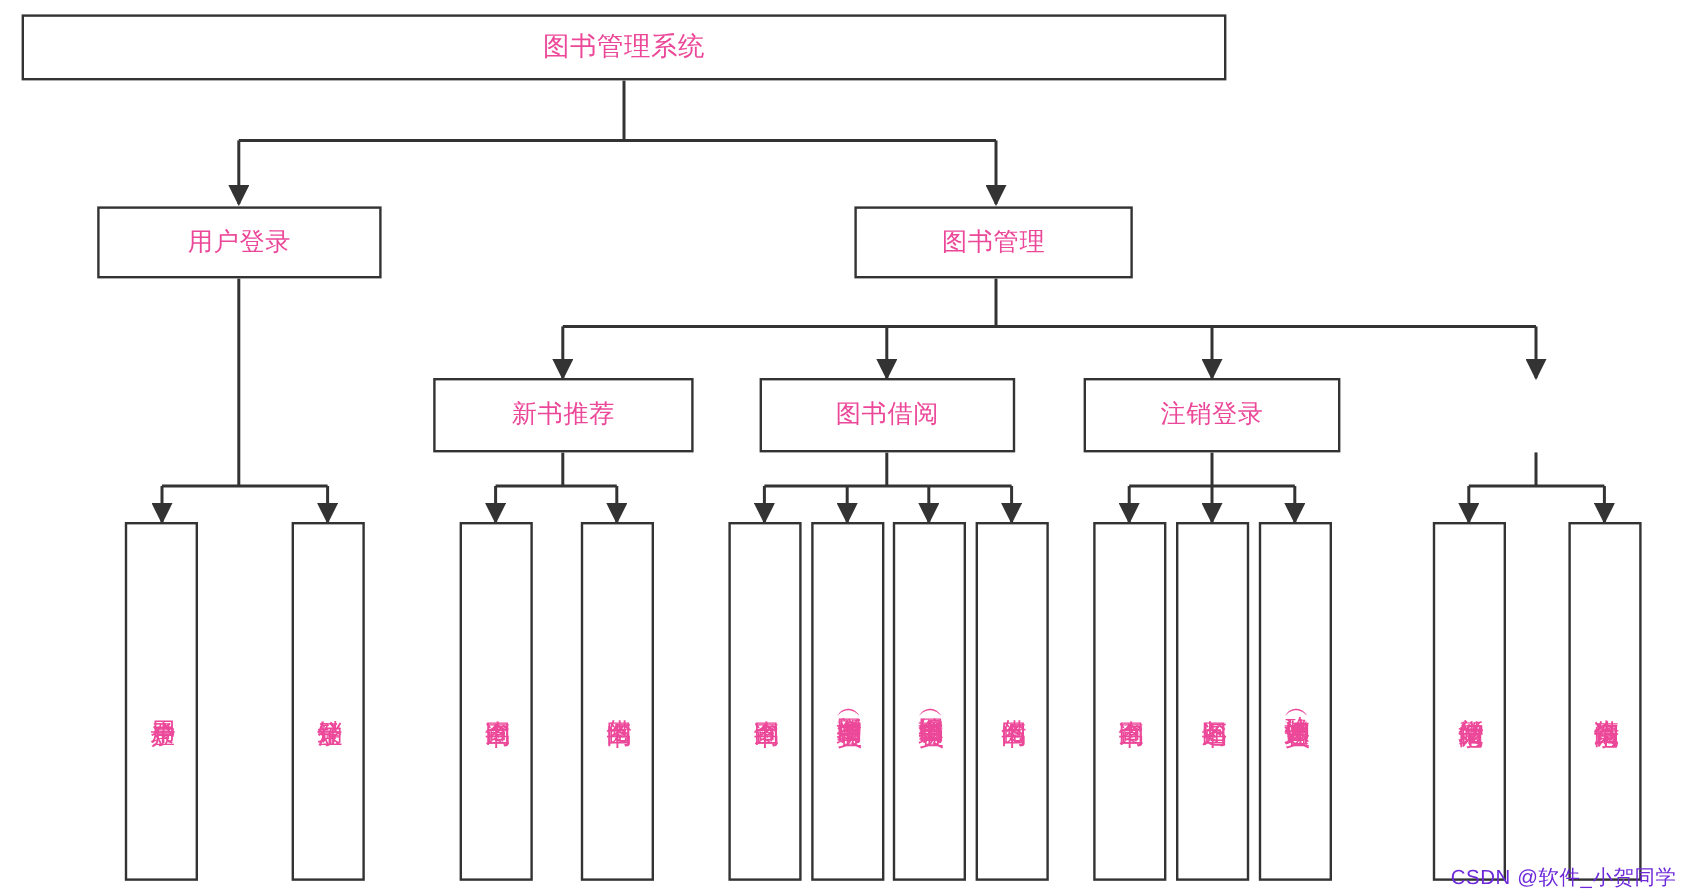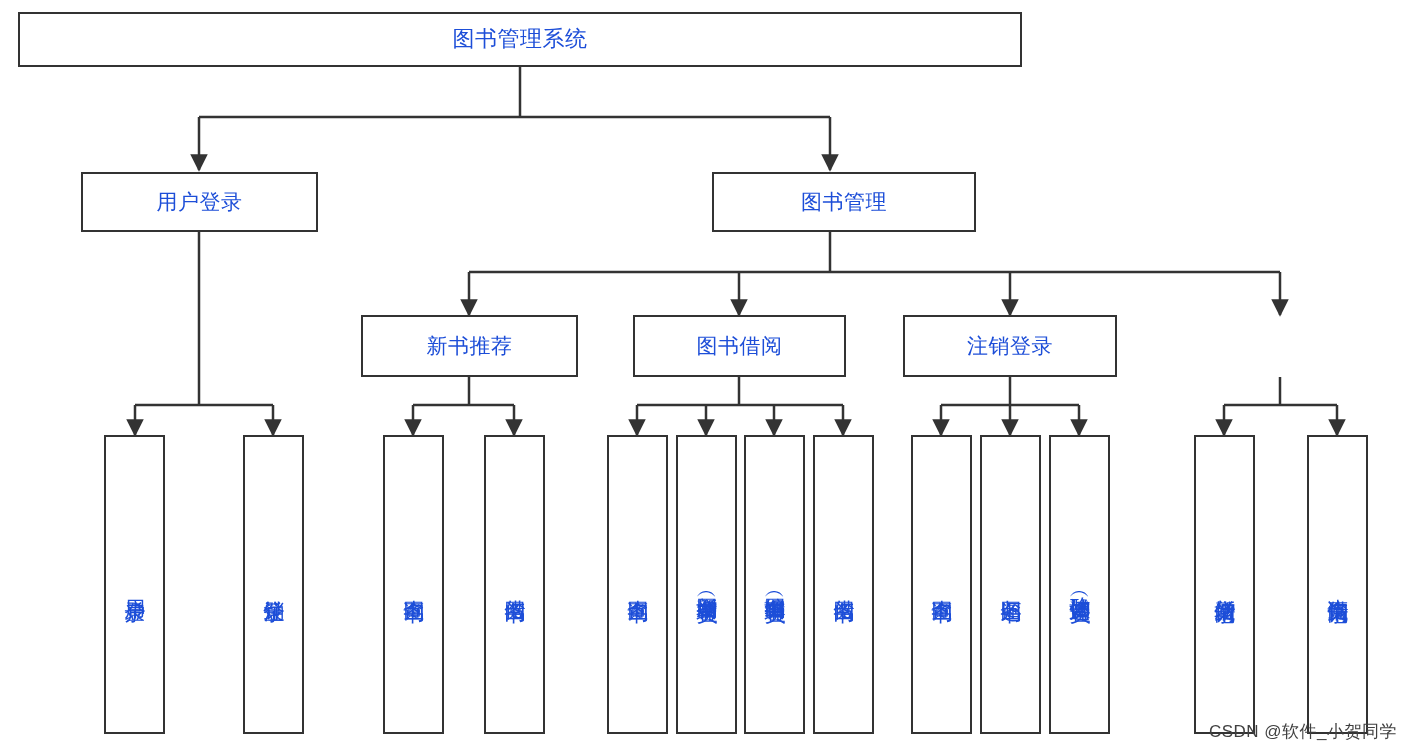--- a/index.html
+++ b/index.html
@@ -26,21 +26,21 @@
     pointer-events: none;
   }
   .node {
     position: absolute;
     box-sizing: border-box;
     background: #ffffff;
     border: 2px solid #333333;
     display: flex;
     align-items: center;
     justify-content: center;
-    color: #1d4ed8;
+    color: #ec4899;
     z-index: 2;
   }
   .node.horizontal {
     font-size: 21px;
     line-height: 1.2;
     letter-spacing: 0.5px;
   }
   .node.root {
     font-size: 22px;
   }
@@ -57,21 +57,21 @@
     writing-mode: vertical-rl;
     text-orientation: upright;
     display: block;
     white-space: nowrap;
   }
   .watermark {
     position: absolute;
     right: 8px;
     bottom: 4px;
     font-size: 17px;
-    color: #404040;
+    color: #6d28d9;
     letter-spacing: 0.5px;
     z-index: 3;
     white-space: nowrap;
   }
 </style>
 </head>
 <body>
 
 <div id="canvas">
 
@@ -127,21 +127,21 @@
     </g>
   </svg>
 
   <div class="node root horizontal" style="left:18px; top:12px; width:1004px; height:55px;">
     <span>图书管理系统</span>
   </div>
 
   <div class="node horizontal" style="left:81px; top:172px; width:237px; height:60px;">
     <span>用户登录</span>
   </div>
-  <div class="node horizontal" style="left:712px; top:172px; width:264px; height:60px;">
+  <div class="node horizontal" style="left:712px; top:172px; width:232px; height:60px;">
     <span>图书管理</span>
   </div>
 
   <div class="node horizontal" style="left:633px; top:315px; width:213px; height:62px;">
     <span>图书借阅</span>
   </div>
   <div class="node horizontal" style="left:361px; top:315px; width:217px; height:62px;">
     <span>新书推荐</span>
   </div>
   <div class="node horizontal" style="left:903px; top:315px; width:214px; height:62px;">

